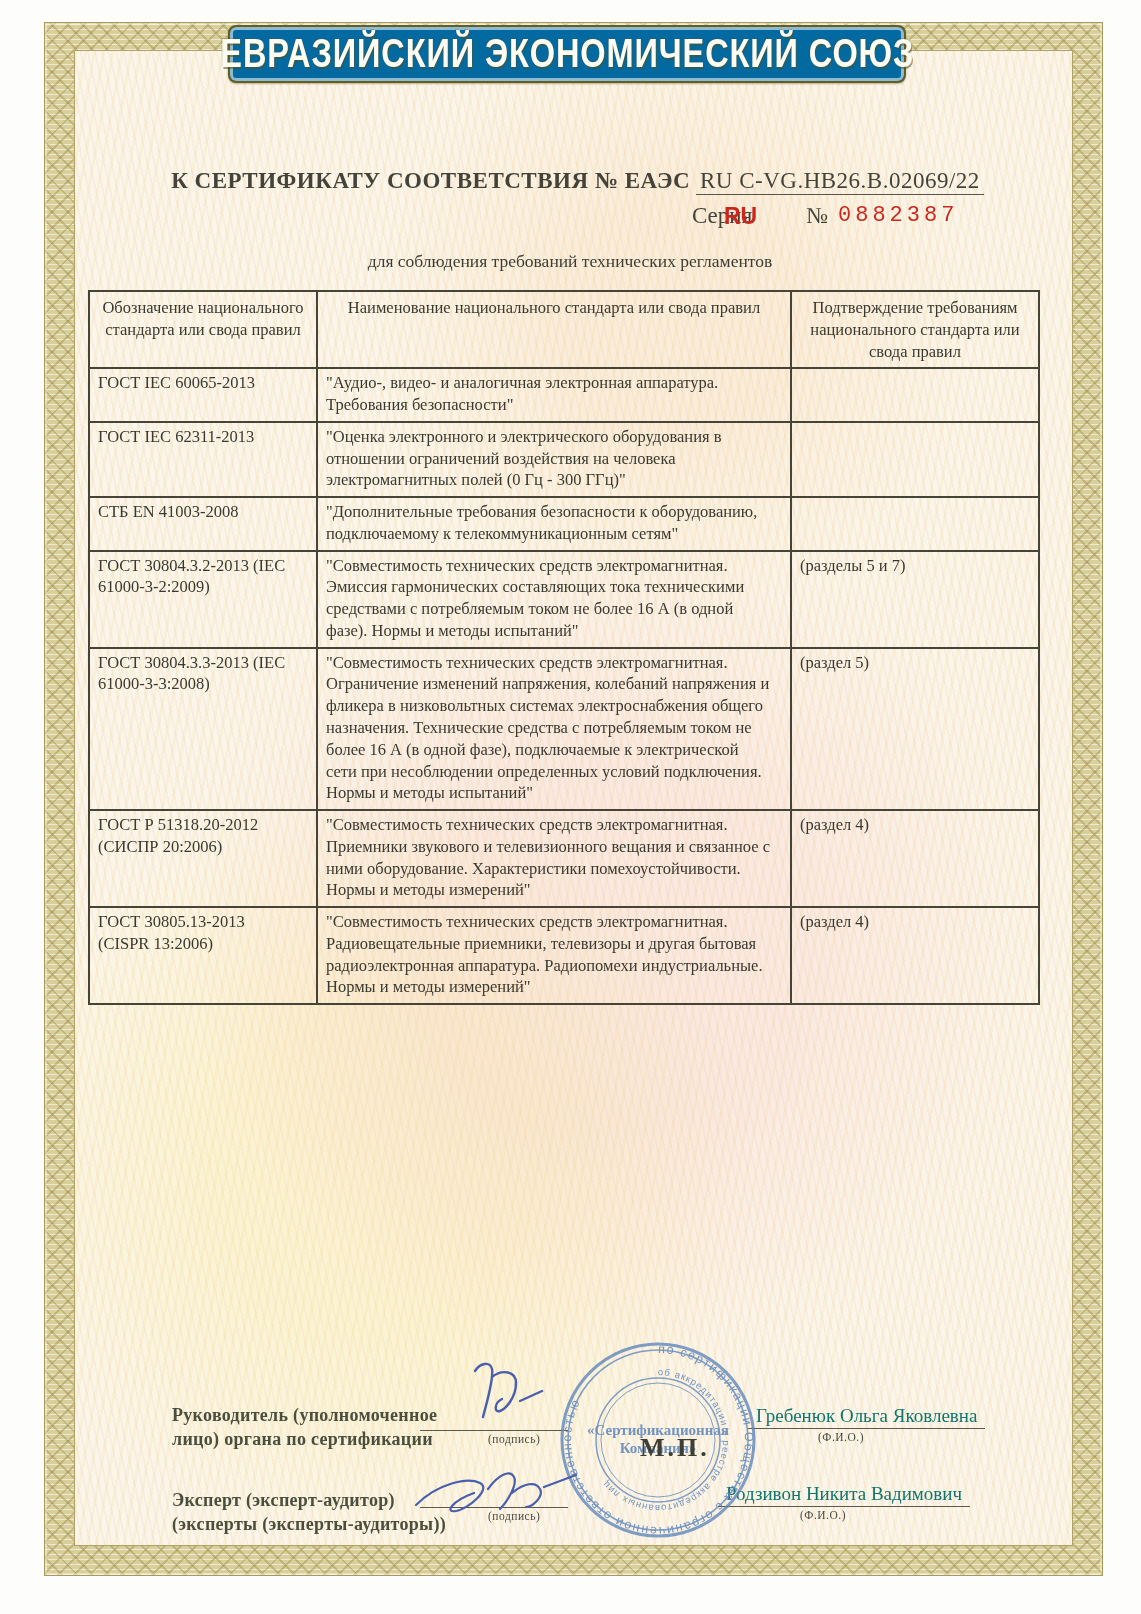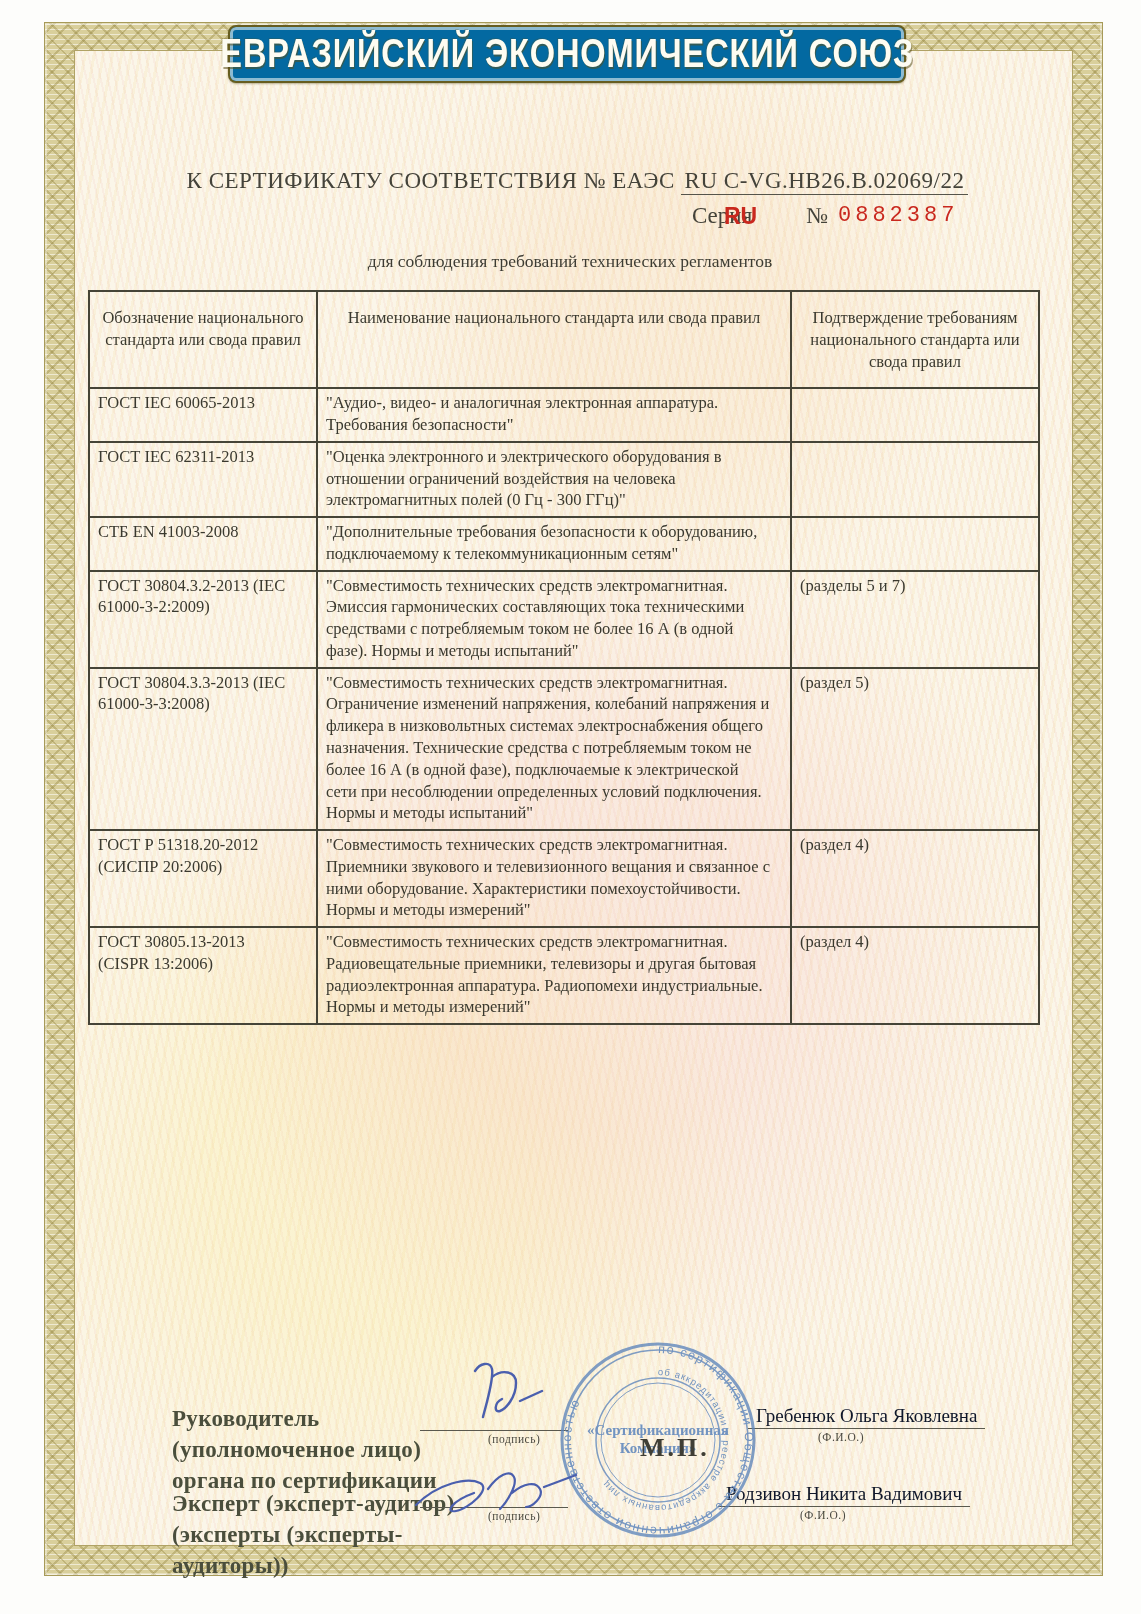--- a/index.html
+++ b/index.html
@@ -55,21 +55,21 @@
   }
   .doc-title {
     position:absolute; top:108px; left:0; width:100%;
     text-align:center; font-size:37px; font-weight:bold; color:#4c4b3f;
     letter-spacing:2px;
   }
   .cert-line {
     position:absolute; top:168px; left:0; width:100%;
     text-align:center; font-size:23px; color:#44433a; white-space:nowrap;
   }
-  .cert-line .prefix { font-weight:normal; letter-spacing:.5px;margin-left:14px; }
+  .cert-line .prefix { font-weight:bold; letter-spacing:.5px;margin-left:14px; }
   .cert-line .certno {
     font-weight:normal; border-bottom:1px solid #55544a; padding:0 4px 1px 4px;
     letter-spacing:.5px;
   }
   .series-line {
     position:absolute; top:203px; left:0; width:100%; height:30px;
     font-size:23px; color:#44433a;
   }
   .series-label { position:absolute; left:692px; }
   .series-value { position:absolute; left:724px; color:#c9281e; font-weight:bold; font-family:"Liberation Sans", sans-serif; }
@@ -90,37 +90,37 @@
   table.standards col.c3 { width:248px; }
   table.standards th, table.standards td {
     border:2px solid #454437;
     padding:3px 17px 5px 8px;
     vertical-align:top; text-align:left;
     line-height:1.32;
     background:transparent;
   }
   table.standards th {
     text-align:center; font-weight:normal; font-size:16.5px;
-    padding:15px 10px;
+    padding:5px 10px;
   }
   .sign-block { position:absolute; left:0; top:1395px; width:100%; }
   .sig-label {
-    position:absolute; font-weight:bold; font-size:23px; color:#4a4e3c;
+    position:absolute; font-weight:bold; font-size:18px; color:#4a4e3c;
     line-height:1.35; letter-spacing:.3px;
   }
   .sig-label.head { left:172px; top:8px; width:290px; }
   .sig-label.expert { left:172px; top:93px; width:320px; }
   .sig-line {
     position:absolute; width:148px; border-bottom:1px solid #5a594e; height:1px;
   }
   .sig-caption {
     position:absolute; font-size:11.5px; color:#4a4940; letter-spacing:.5px;
   }
   .fio-name {
-    position:absolute; font-size:19px; color:#0f172a;
+    position:absolute; font-size:19px; color:#0f766e;
     border-bottom:1px solid #5a594e; padding:0 8px 1px 8px; white-space:nowrap;
   }
   .fio-caption {
     position:absolute; font-size:11.5px; color:#4a4940; letter-spacing:.5px;
   }
   .mp {
     position:absolute; left:640px; top:38px;
     font-weight:bold; font-size:26px; color:#3f3e35; letter-spacing:3px;
     z-index:3;
   }

